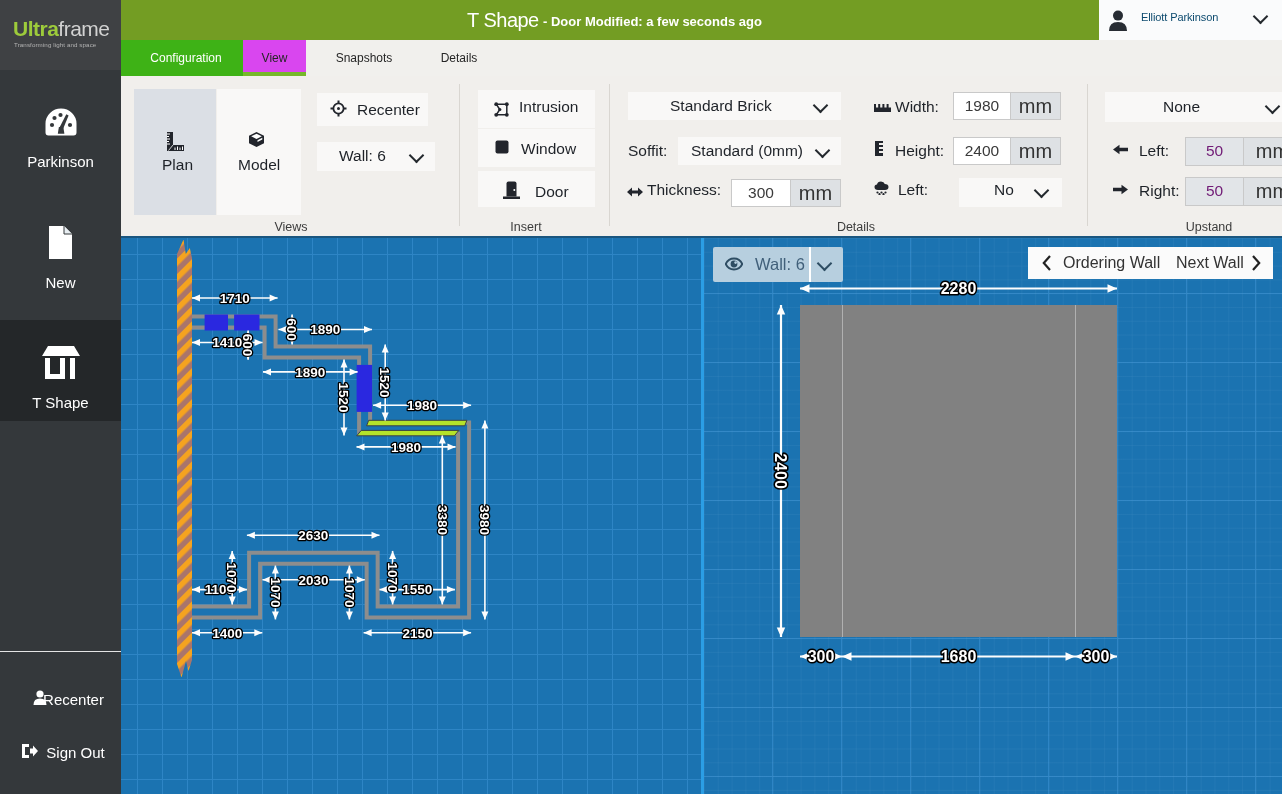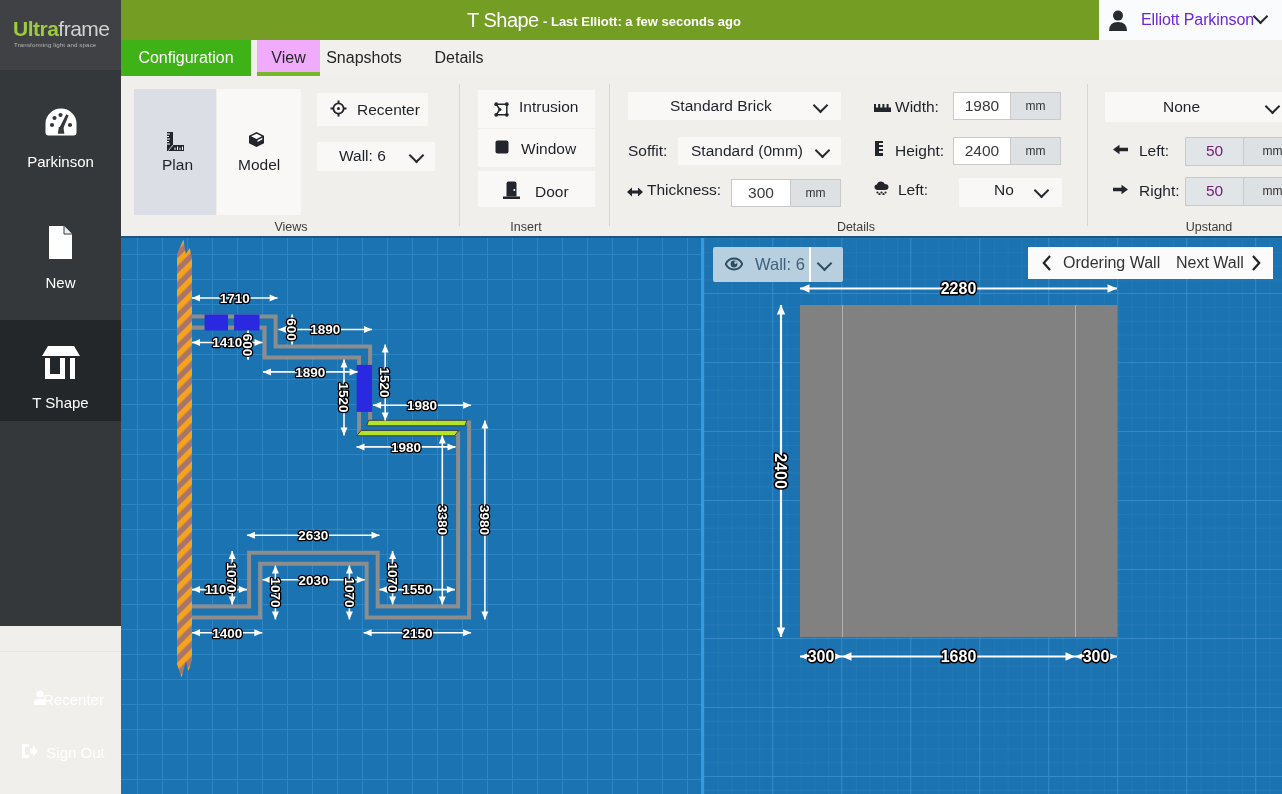--- a/index.html
+++ b/index.html
@@ -1,43 +1,43 @@
 <!DOCTYPE html>
 <html><head><meta charset="utf-8"><style>
 *{margin:0;padding:0;box-sizing:border-box}
 html,body{width:1282px;height:794px;overflow:hidden;font-family:"Liberation Sans",sans-serif;background:#f1efec}
 .abs{position:absolute}
-#sidebar{position:absolute;left:0;top:0;width:121px;height:626px;background:#34383b;color:#fff}
+#sidebar{position:absolute;left:0;top:0;width:121px;height:794px;background:#34383b;color:#fff}
 #logo{position:absolute;left:0;top:0;width:121px;height:70px;background:#3f4144}
 #logo .l1{position:absolute;left:13px;top:17px;font-size:21px;letter-spacing:-0.5px}
 #logo .l1 b{color:#9dcb3b;font-weight:700}
 #logo .l1 span{color:#d2d2d2;font-weight:400}
 #logo .l2{position:absolute;left:14px;top:41px;font-size:6.2px;color:#b4b4b4;letter-spacing:0.1px}
 .sideitem{position:absolute;left:0;width:121px;text-align:center;color:#fff;font-size:15px}
 #tshape-sel{position:absolute;left:0;top:320px;width:121px;height:101px;background:#242729}
 #sidediv{position:absolute;left:0;top:651px;width:121px;height:1px;background:#e4e5e5}
 #topbar{position:absolute;left:121px;top:0;width:1161px;height:40px;background:#739d23}
 #title{position:absolute;left:467px;top:9px;color:#fff;font-size:20px;font-weight:400;letter-spacing:-0.5px}
 #subtitle{position:absolute;left:543px;top:14px;color:#fff;font-size:13px;font-weight:700}
 #userbox{position:absolute;left:1099px;top:0;width:183px;height:40px;background:#fafbfc}
-#userbox .nm{position:absolute;left:42px;top:11px;font-size:16px;color:#6d28d9;letter-spacing:-0.1px}
+#userbox .nm{position:absolute;left:42px;top:11px;font-size:11px;color:#0c4a6e;letter-spacing:-0.1px}
 #tabs{position:absolute;left:121px;top:40px;width:1161px;height:36px;background:#f1f0ed}
-.tab{position:absolute;top:0;height:36px;font-size:16px;color:#262626;text-align:center;line-height:36px}
+.tab{position:absolute;top:0;height:36px;font-size:12px;color:#262626;text-align:center;line-height:36px}
 #tab-config{left:0;width:130px;background:#3eb216;color:#fff}
-#tab-view{left:136px;width:63px;background:#f0abfc}
+#tab-view{left:122px;width:63px;background:#d946ef}
 #tab-view:after{content:"";position:absolute;left:0;bottom:0;width:63px;height:4px;background:#76b82a}
 #ribbon{position:absolute;left:121px;top:76px;width:1161px;height:160px;background:#f1efec}
 .rdiv{position:absolute;top:8px;height:142px;width:1px;background:#d9d6d1}
 .rlabel{position:absolute;font-size:12.5px;color:#3c3c3c;text-align:center;top:144px}
 .rbtn{position:absolute;background:#f9f8f7;color:#1e2228;font-size:15.5px}
 .sel{background:#dbdfe5}
 .ff{display:flex;align-items:center;justify-content:center}
 .flabel{position:absolute;font-size:15.5px;color:#1e2228}
 .inp{position:absolute;background:#fff;border:1px solid #c9c9c9;color:#3a3a3a;font-size:15.5px;text-align:center;line-height:26px}
-.unit{position:absolute;background:#dee1e4;border:1px solid #c9c9c9;border-left:none;color:#333;font-size:12px;text-align:center;line-height:26px}
+.unit{position:absolute;background:#dee1e4;border:1px solid #c9c9c9;border-left:none;color:#333;font-size:20px;text-align:center;line-height:26px}
 .ginp{background:#e2e5e8;color:#701a75}
 .chev{position:absolute;width:11px;height:11px;border-right:2.4px solid #24292e;border-bottom:2.4px solid #24292e;transform:rotate(45deg)}
 #canvas{position:absolute;left:121px;top:236px;width:1161px;height:558px;background:#1b73b1}
 #cborder{position:absolute;left:121px;top:236px;width:1161px;height:2px;background:#1a567f}
 #gridL{position:absolute;left:121px;top:238px;width:581px;height:556px;
  background-image:linear-gradient(to right,#2e85c5 1px,transparent 1px),linear-gradient(to bottom,#2e85c5 1px,transparent 1px);
  background-size:25px 25px;background-position:16px 16px}
 #gridR{position:absolute;left:704px;top:238px;width:578px;height:556px;
  background-image:linear-gradient(to right,rgba(110,170,215,0.10) 1px,transparent 1px),linear-gradient(to bottom,rgba(110,170,215,0.10) 1px,transparent 1px),linear-gradient(to right,#2e85c5 1px,transparent 1px),linear-gradient(to bottom,#2e85c5 1px,transparent 1px);
  background-size:13.8px 13.8px,13.8px 13.8px,69px 69px,69px 69px;background-position:0 0,0 0,-1px 55px,-1px 55px}
@@ -89,21 +89,21 @@
  <div class="sideitem" style="top:691px;left:13px">Recenter</div>
  <svg class="abs" style="left:21px;top:744px" width="17" height="14" viewBox="0 0 17 14">
    <path d="M1 0 H8 V3 H4 V11 H8 V14 H1 Z" fill="#fff"></path>
    <path d="M9 4.5 H12 V1.5 L17 7 L12 12.5 V9.5 H9 Z" fill="#fff"></path>
  </svg>
  <div class="sideitem" style="top:744px;left:15px">Sign Out</div>
 </div>
 
 <div id="topbar"></div>
 <div id="title">T Shape</div>
-<div id="subtitle">- Last Elliott: a few seconds ago</div>
+<div id="subtitle">- Door Modified: a few seconds ago</div>
 <div id="userbox">
  <svg class="abs" style="left:9px;top:10px" width="20" height="21" viewBox="0 0 20 21">
   <circle cx="10" cy="5.6" r="5" fill="#272c33"></circle>
       <path d="M1 21 Q1 12 10 12 Q19 12 19 21 Q19 21.5 18 21.5 L2 21.5 Q1 21.5 1 21 Z" fill="#272c33"></path>
  </svg>
  <div class="nm">Elliott Parkinson</div>
  <div class="chev" style="left:156px;top:11px"></div>
 </div>
 <div id="tabs">
  <div class="tab" id="tab-config">Configuration</div>

